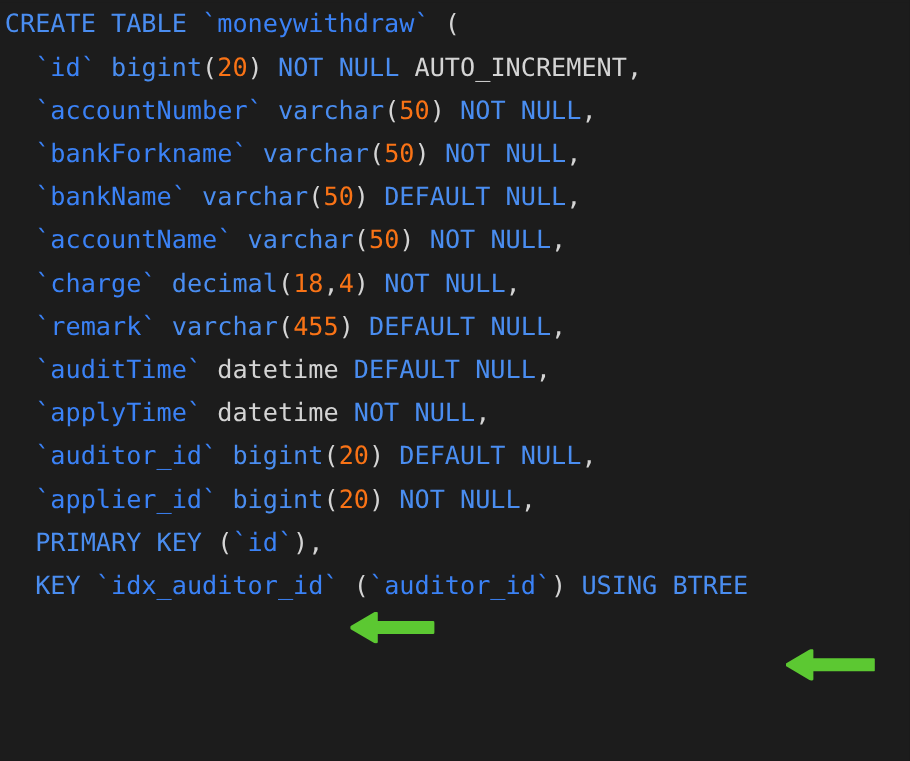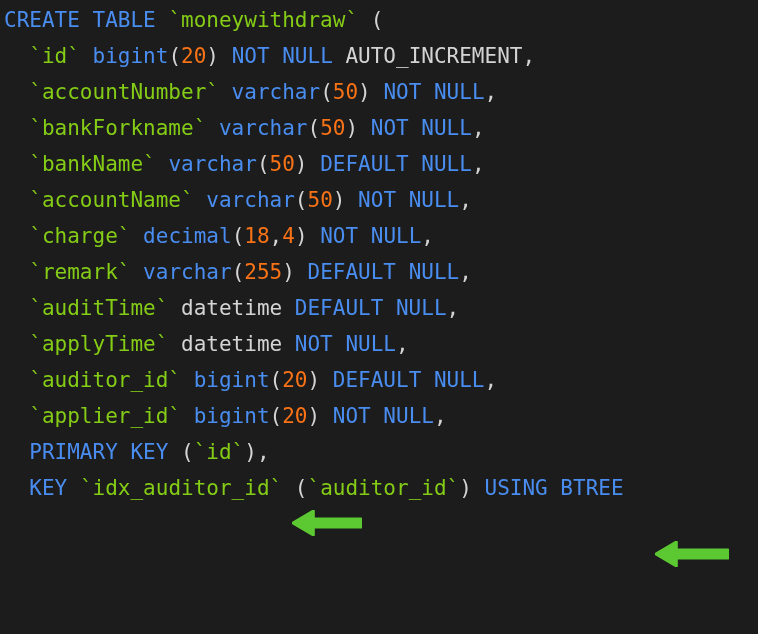--- a/index.html
+++ b/index.html
@@ -29,21 +29,21 @@
     font-size: 21px;
     letter-spacing: 0px;
     padding-left: 4px;
   }
   .code-line:first-child { margin-top: 2px; }
   .tok-kw {
     color: #4a8df0;
     font-weight: normal;
   }
   .tok-id {
-    color: #84cc16;
+    color: #3b82f6;
     font-weight: normal;
   }
   .tok-num {
     color: #f97316;
     font-weight: normal;
   }
   .tok-plain {
     color: #d4d4d4;
     font-weight: normal;
   }
@@ -58,21 +58,21 @@
 
 <div id="code-block" style="background: rgb(28, 28, 28);">
   <div id="code-lines">
       <div class="code-line"><span class="tok-kw">CREATE TABLE</span><span class="tok-plain"> </span><span class="tok-id">`moneywithdraw`</span><span class="tok-plain"> (</span></div>
       <div class="code-line"><span class="tok-plain">  </span><span class="tok-id">`id`</span><span class="tok-plain"> </span><span class="tok-kw">bigint</span><span class="tok-plain">(</span><span class="tok-num">20</span><span class="tok-plain">) </span><span class="tok-kw">NOT NULL</span><span class="tok-plain"> AUTO_INCREMENT,</span></div>
       <div class="code-line"><span class="tok-plain">  </span><span class="tok-id">`accountNumber`</span><span class="tok-plain"> </span><span class="tok-kw">varchar</span><span class="tok-plain">(</span><span class="tok-num">50</span><span class="tok-plain">) </span><span class="tok-kw">NOT NULL</span><span class="tok-plain">,</span></div>
       <div class="code-line"><span class="tok-plain">  </span><span class="tok-id">`bankForkname`</span><span class="tok-plain"> </span><span class="tok-kw">varchar</span><span class="tok-plain">(</span><span class="tok-num">50</span><span class="tok-plain">) </span><span class="tok-kw">NOT NULL</span><span class="tok-plain">,</span></div>
       <div class="code-line"><span class="tok-plain">  </span><span class="tok-id">`bankName`</span><span class="tok-plain"> </span><span class="tok-kw">varchar</span><span class="tok-plain">(</span><span class="tok-num">50</span><span class="tok-plain">) </span><span class="tok-kw">DEFAULT NULL</span><span class="tok-plain">,</span></div>
       <div class="code-line"><span class="tok-plain">  </span><span class="tok-id">`accountName`</span><span class="tok-plain"> </span><span class="tok-kw">varchar</span><span class="tok-plain">(</span><span class="tok-num">50</span><span class="tok-plain">) </span><span class="tok-kw">NOT NULL</span><span class="tok-plain">,</span></div>
       <div class="code-line"><span class="tok-plain">  </span><span class="tok-id">`charge`</span><span class="tok-plain"> </span><span class="tok-kw">decimal</span><span class="tok-plain">(</span><span class="tok-num">18</span><span class="tok-plain">,</span><span class="tok-num">4</span><span class="tok-plain">) </span><span class="tok-kw">NOT NULL</span><span class="tok-plain">,</span></div>
-      <div class="code-line"><span class="tok-plain">  </span><span class="tok-id">`remark`</span><span class="tok-plain"> </span><span class="tok-kw">varchar</span><span class="tok-plain">(</span><span class="tok-num">255</span><span class="tok-plain">) </span><span class="tok-kw">DEFAULT NULL</span><span class="tok-plain">,</span></div>
+      <div class="code-line"><span class="tok-plain">  </span><span class="tok-id">`remark`</span><span class="tok-plain"> </span><span class="tok-kw">varchar</span><span class="tok-plain">(</span><span class="tok-num">455</span><span class="tok-plain">) </span><span class="tok-kw">DEFAULT NULL</span><span class="tok-plain">,</span></div>
       <div class="code-line"><span class="tok-plain">  </span><span class="tok-id">`auditTime`</span><span class="tok-plain"> datetime </span><span class="tok-kw">DEFAULT NULL</span><span class="tok-plain">,</span></div>
       <div class="code-line"><span class="tok-plain">  </span><span class="tok-id">`applyTime`</span><span class="tok-plain"> datetime </span><span class="tok-kw">NOT NULL</span><span class="tok-plain">,</span></div>
       <div class="code-line"><span class="tok-plain">  </span><span class="tok-id">`auditor_id`</span><span class="tok-plain"> </span><span class="tok-kw">bigint</span><span class="tok-plain">(</span><span class="tok-num">20</span><span class="tok-plain">) </span><span class="tok-kw">DEFAULT NULL</span><span class="tok-plain">,</span></div>
       <div class="code-line"><span class="tok-plain">  </span><span class="tok-id">`applier_id`</span><span class="tok-plain"> </span><span class="tok-kw">bigint</span><span class="tok-plain">(</span><span class="tok-num">20</span><span class="tok-plain">) </span><span class="tok-kw">NOT NULL</span><span class="tok-plain">,</span></div>
       <div class="code-line"><span class="tok-plain">  </span><span class="tok-kw">PRIMARY KEY</span><span class="tok-plain"> (</span><span class="tok-id">`id`</span><span class="tok-plain">),</span></div>
       <div class="code-line"><span class="tok-plain">  </span><span class="tok-kw">KEY</span><span class="tok-plain"> </span><span class="tok-id">`idx_auditor_id`</span><span class="tok-plain"> (</span><span class="tok-id">`auditor_id`</span><span class="tok-plain">) </span><span class="tok-kw">USING BTREE</span></div>
     </div>
   <div id="annotation-layer">
       <div class="arrow-annotation" style="left: 292px; top: 508px; width: 70px; height: 26px;">
         <svg width="70" height="26" viewBox="0 0 70 26">

